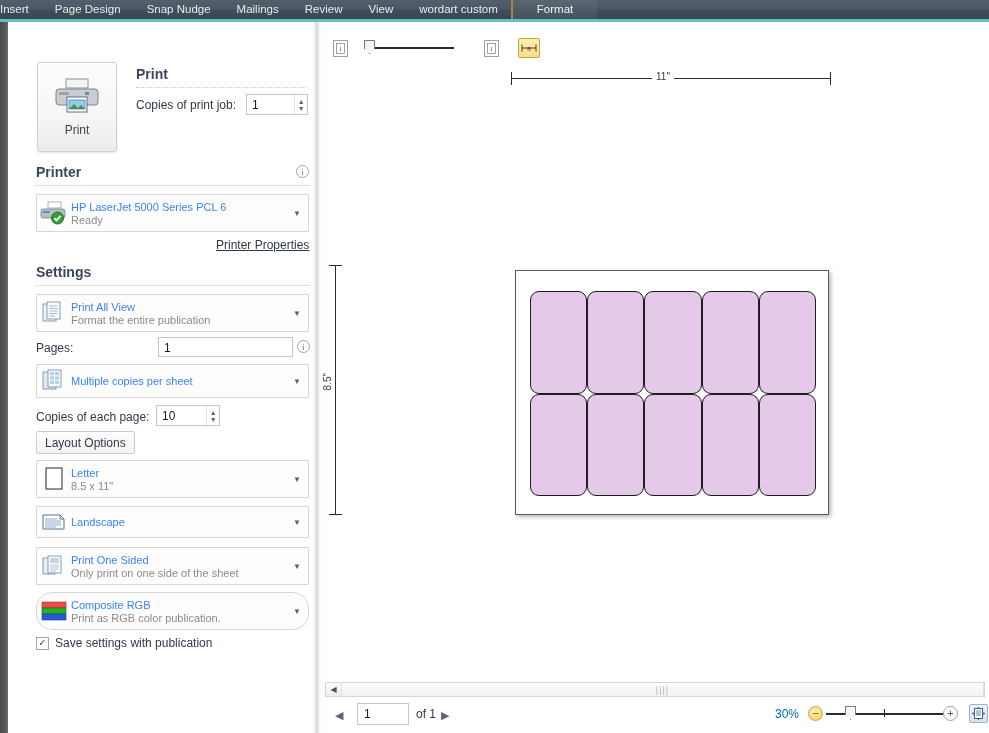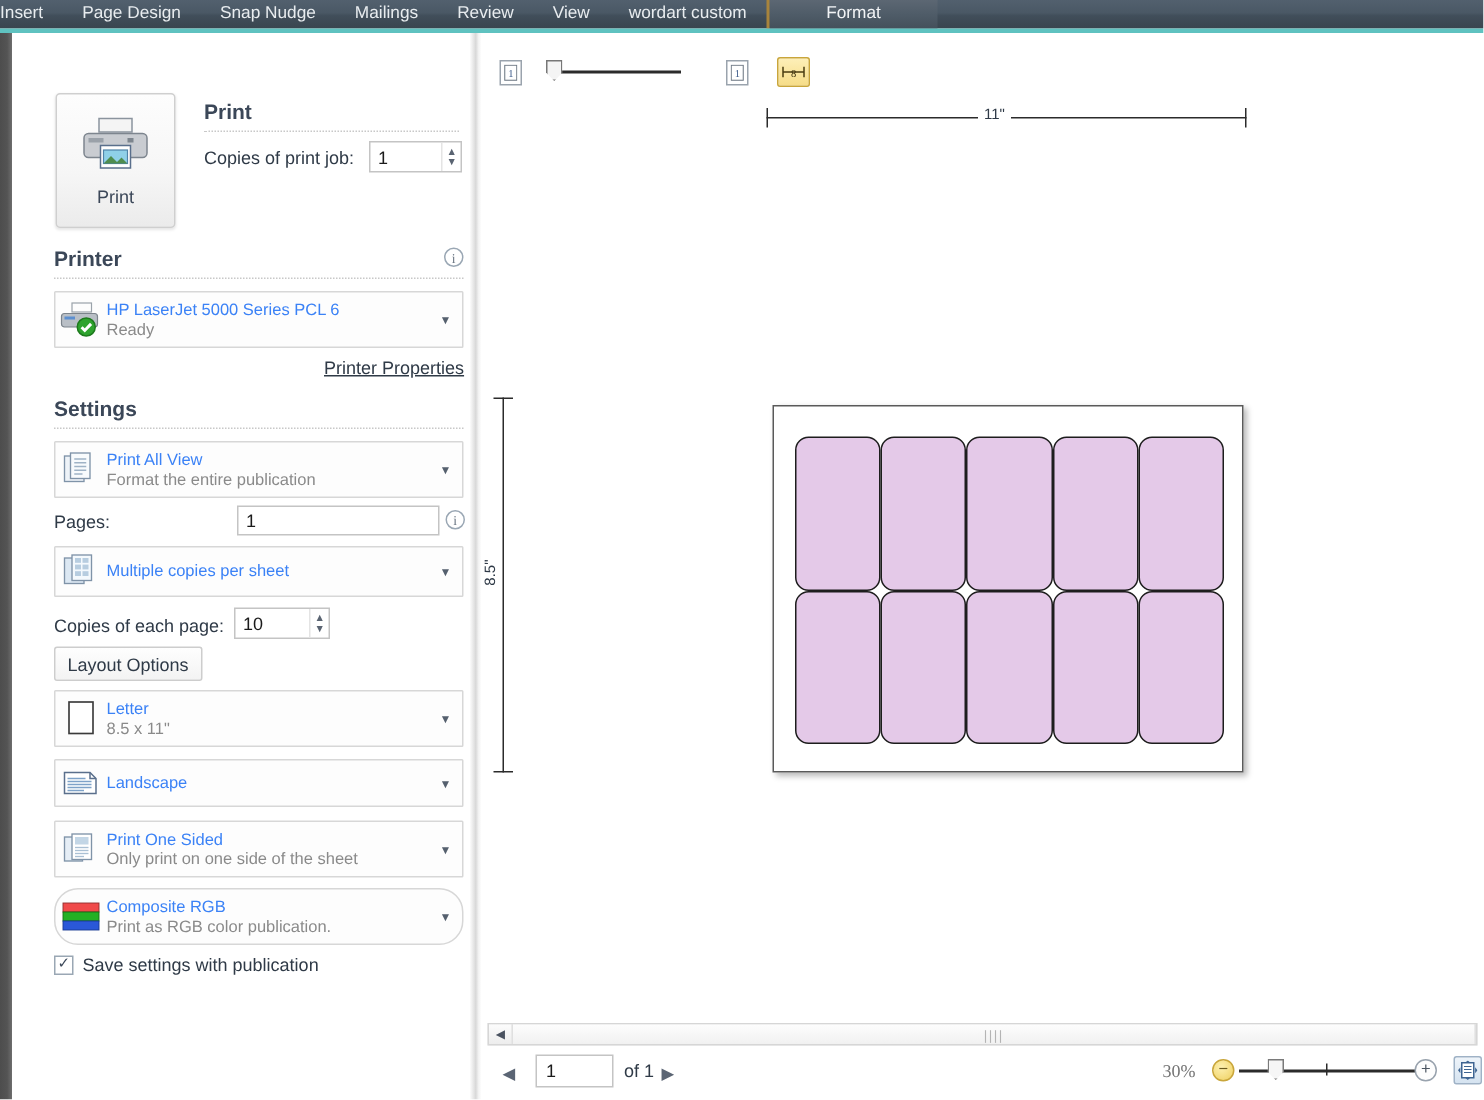--- a/index.html
+++ b/index.html
@@ -20,21 +20,21 @@
   .ribbon-tab {
     color: #e8ecef; font-size: 11.5px; line-height: 19px;
     padding: 0 13px; height: 19px; white-space: nowrap;
     cursor: default;
   }
   .ribbon-tab.first { padding-left: 0px; }
   .ribbon-tab.ctx {
     background: linear-gradient(to bottom, #5c6773 0%, #4f5c68 50%, #44505b 100%);
     border-left: 2px solid #a8843c;
     color: #f2f4f6;
-    padding: 0 38px;
+    padding: 0 24px;
     text-align: right;
   }
   .ribbon-underline {
     position: absolute; left: 0; top: 19px; width: 989px; height: 3px;
     background: #5fc2c0;
   }
 
   
   .left-rail {
     position: absolute; left: 0; top: 22px; width: 8px; height: 711px;
@@ -221,21 +221,21 @@
   .pg-box {
     position: absolute; border: 1px solid #c4c4c4; background: #fff;
   }
   .pg-box input {
     border: 0; outline: 0; width: 100%; height: 100%; background: transparent;
     font-size: 12px; color: #1b1b1b; padding-left: 6px;
     font-family: "Liberation Sans", sans-serif;
   }
   .pg-of { position: absolute; font-size: 12px; color: #2f3a47; }
 
-  .zoom-pct { position: absolute; font-size: 12px; color: #737373; font-family: Liberation Serif, serif; }
+  .zoom-pct { position: absolute; font-size: 12px; color: #0369a1; }
   .zoom-circ {
     position: absolute; width: 15px; height: 15px; border-radius: 50%;
     display: flex; align-items: center; justify-content: center;
     font-size: 11px; line-height: 11px; cursor: pointer;
   }
   .zoom-minus { background: radial-gradient(circle at 40% 35%,#fdf0b0,#efd060); border:1px solid #c9a63b; color:#6b5a1e; }
   .zoom-plus  { background: #fdfdfd; border: 1px solid #99a3ae; color: #4b5561; }
   .ztrack { position: absolute; height: 2px; background: #2b2b2b; }
   .zthumb {
     position: absolute; width: 11px; height: 14px; cursor: pointer;

